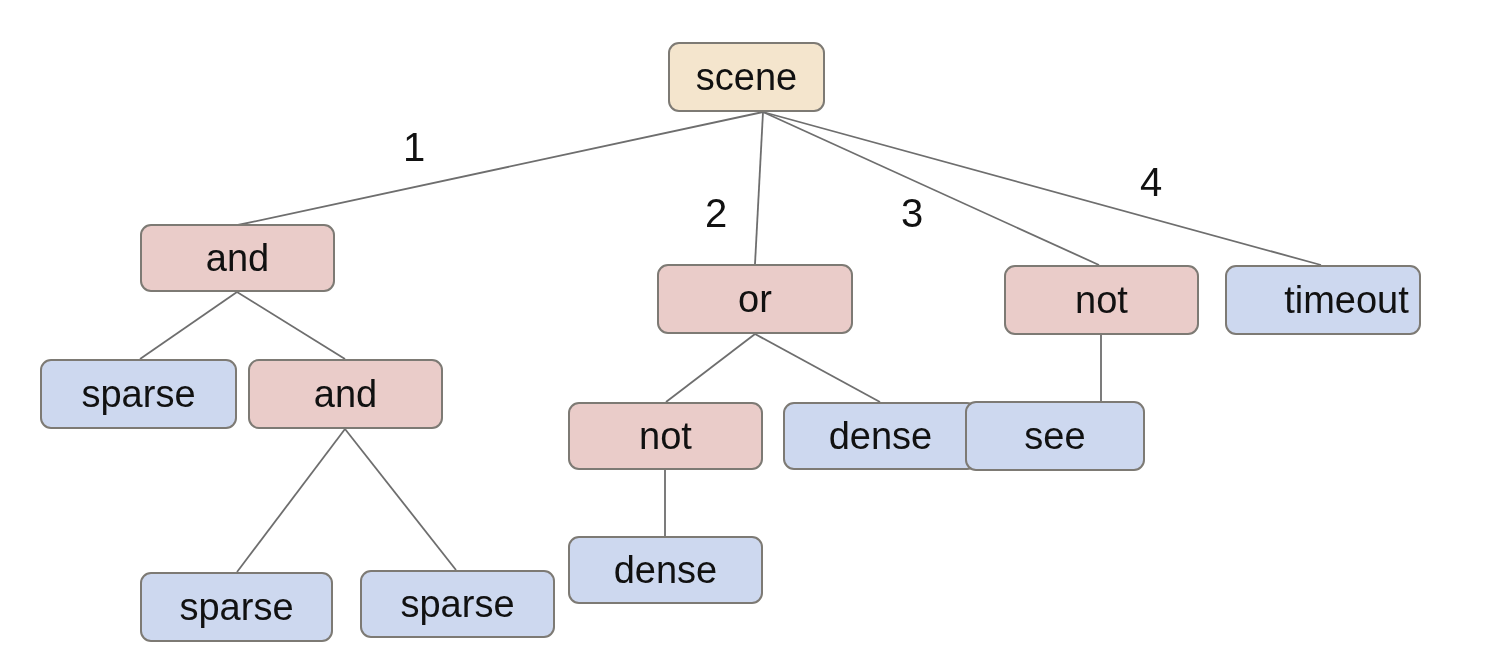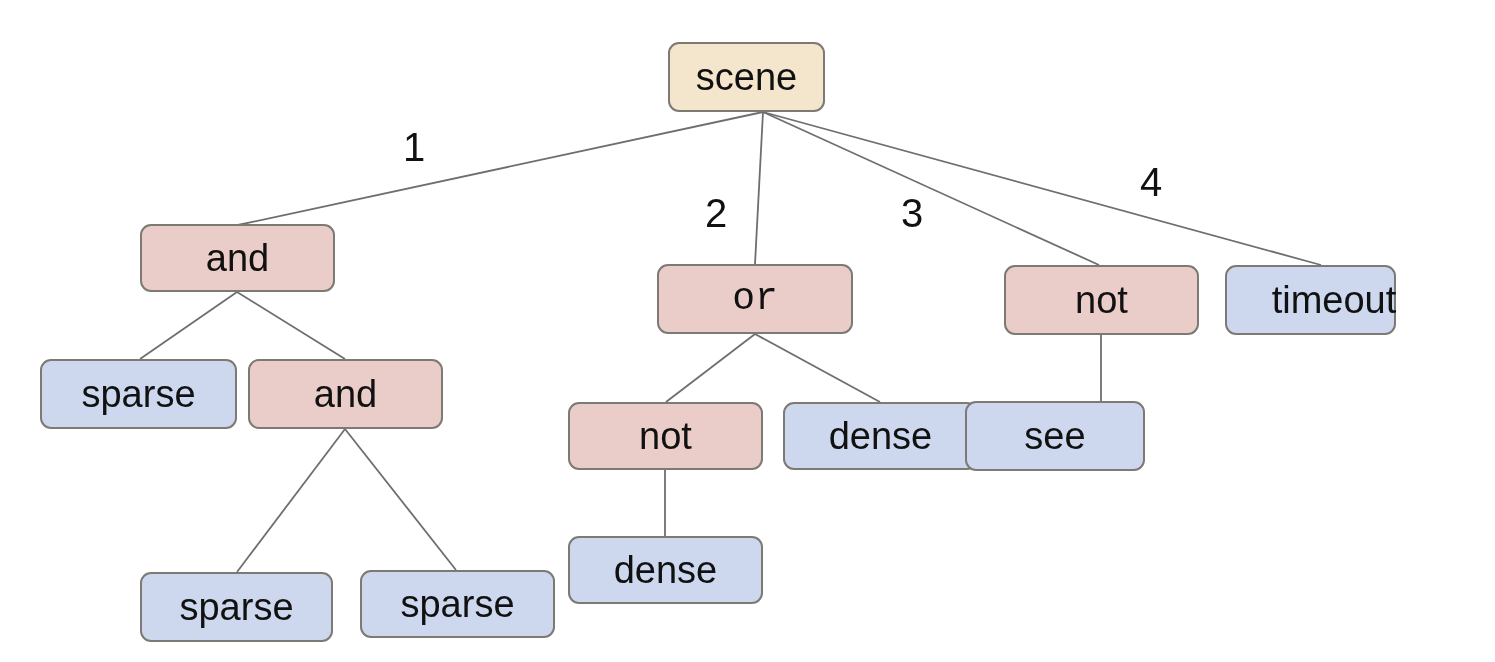--- a/index.html
+++ b/index.html
@@ -64,23 +64,23 @@
       <line x1="665" y1="470" x2="665" y2="536" stroke="#6e6e6e" stroke-width="1.8"></line>
       <line x1="1101" y1="335" x2="1101" y2="401" stroke="#6e6e6e" stroke-width="1.8"></line>
     </svg>
   <div>
       <div class="edge-label" style="left: 414px; top: 147px;">1</div>
       <div class="edge-label" style="left: 716px; top: 213px;">2</div>
       <div class="edge-label" style="left: 912px; top: 213px;">3</div>
       <div class="edge-label" style="left: 1151px; top: 182px;">4</div>
       <div class="node root" style="left: 668px; top: 42px; width: 157px; height: 70px;">scene</div>
       <div class="node operator" style="left: 140px; top: 224px; width: 195px; height: 68px;">and</div>
-      <div class="node operator" style="left: 657px; top: 264px; width: 196px; height: 70px; font-family: Liberation Mono, monospace;">or</div>
+      <div class="node operator" style="left: 657px; top: 264px; width: 196px; height: 70px;">or</div>
       <div class="node operator" style="left: 1004px; top: 265px; width: 195px; height: 70px;">not</div>
-      <div class="node leaf" style="left: 1225px; top: 265px; width: 171px; height: 70px; padding-left: 47px;">timeout</div>
+      <div class="node leaf" style="left: 1225px; top: 265px; width: 196px; height: 70px; padding-left: 47px;">timeout</div>
       <div class="node leaf" style="left: 40px; top: 359px; width: 197px; height: 70px;">sparse</div>
       <div class="node operator" style="left: 248px; top: 359px; width: 195px; height: 70px;">and</div>
       <div class="node operator" style="left: 568px; top: 402px; width: 195px; height: 68px;">not</div>
       <div class="node leaf" style="left: 783px; top: 402px; width: 195px; height: 68px;">dense</div>
       <div class="node leaf" style="left: 965px; top: 401px; width: 180px; height: 70px;">see</div>
       <div class="node leaf" style="left: 568px; top: 536px; width: 195px; height: 68px;">dense</div>
       <div class="node leaf" style="left: 140px; top: 572px; width: 193px; height: 70px;">sparse</div>
       <div class="node leaf" style="left: 360px; top: 570px; width: 195px; height: 68px;">sparse</div>
     </div>
 </div>

